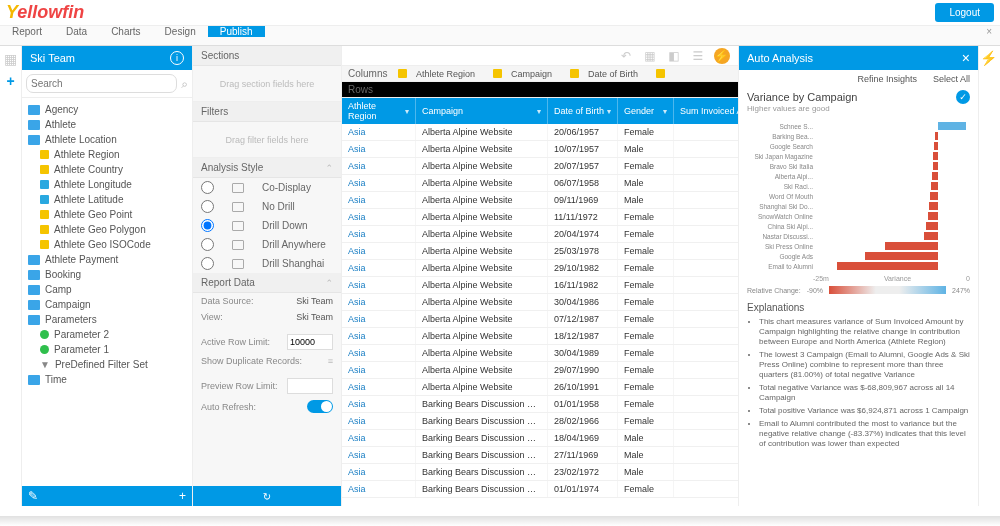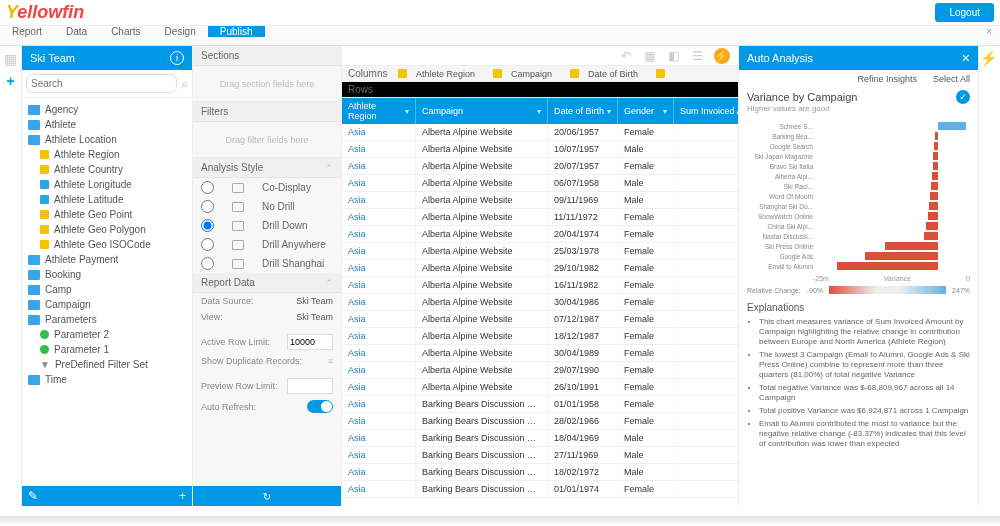--- a/index.html
+++ b/index.html
@@ -479,21 +479,21 @@
           <div class="gr">
             <div class="c1 region">Asia</div>
             <div class="c2">Barking Bears Discussion Board</div>
             <div class="c3">27/11/1969</div>
             <div class="c4">Male</div>
             <div class="c5"></div>
           </div>
           <div class="gr">
             <div class="c1 region">Asia</div>
             <div class="c2">Barking Bears Discussion Board</div>
-            <div class="c3">18/02/1972</div>
+            <div class="c3">23/02/1972</div>
             <div class="c4">Male</div>
             <div class="c5"></div>
           </div>
           <div class="gr">
             <div class="c1 region">Asia</div>
             <div class="c2">Barking Bears Discussion Board</div>
             <div class="c3">01/01/1974</div>
             <div class="c4">Female</div>
             <div class="c5"></div>
           </div>

